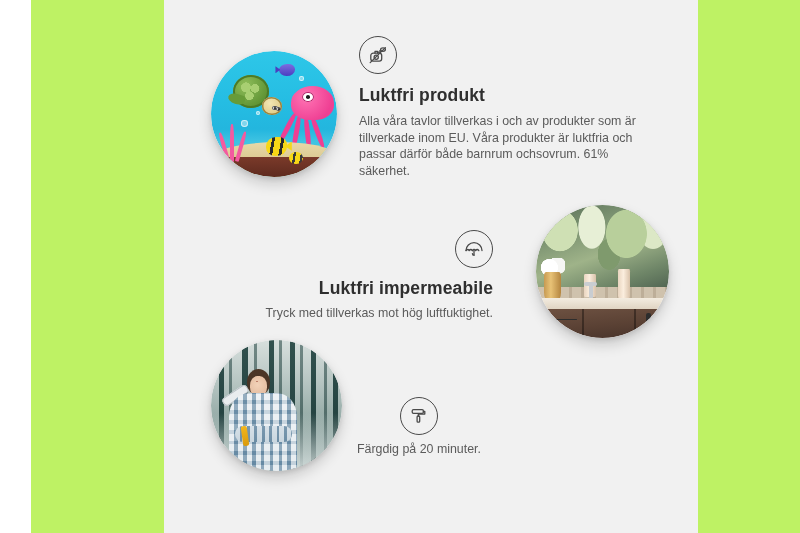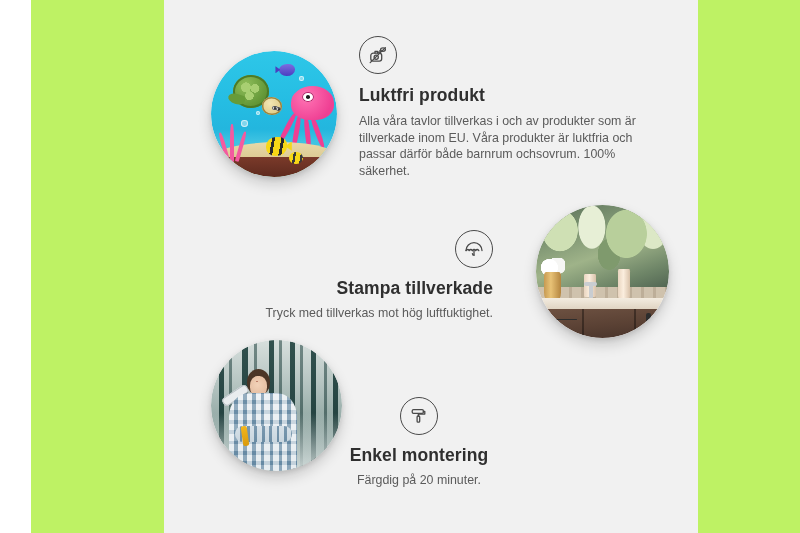--- a/index.html
+++ b/index.html
@@ -371,21 +371,21 @@
         <path d="M7.2 10.2h6.1a2.4 2.4 0 0 1 2.4 2.4v3.2a2.4 2.4 0 0 1-2.4 2.4H7.2a2.4 2.4 0 0 1-2.4-2.4v-3.2a2.4 2.4 0 0 1 2.4-2.4z"></path>
         <path d="M9 10.2V8.4h2.6v1.8"></path>
         <path d="M11.6 9.1h2.6"></path>
         <path d="M14.2 9.1V7.3"></path>
         <ellipse cx="17" cy="6.6" rx="2.4" ry="1.7"></ellipse>
         <circle cx="10.2" cy="14.2" r="2.1"></circle>
         <line x1="4.2" y1="19.6" x2="19.4" y2="4.6"></line>
       </svg>
     </div>
     <div class="feat-title">Luktfri produkt</div>
-    <div class="feat-body">Alla våra tavlor tillverkas i och av produkter som är tillverkade inom EU. Våra produkter är luktfria och passar därför både barnrum ochsovrum. 100% säkerhet.</div>
+    <div class="feat-body">Alla våra tavlor tillverkas i och av produkter som är tillverkade inom EU. Våra produkter är luktfria och passar därför både barnrum ochsovrum. 61% säkerhet.</div>
   </div>
 
   <div class="circle-img" id="img-bathroom">
     <div class="circle-inner">
       <div class="bath-wall"></div>
       <div class="bath-splash"></div>
       <div class="bath-bottle" style="left:36%;top:52%;"></div>
       <div class="bath-bottle" style="left:62%;top:48%;height:22%;"></div>
       <div class="bath-faucet"></div>
       <div class="bath-flowers"></div>
@@ -403,21 +403,21 @@
   <div class="feature" id="feature-waterproof">
     <div class="feat-icon">
       <svg width="24" height="24" viewBox="0 0 24 24" fill="none" stroke="#4a4a4a" stroke-width="1.3" stroke-linecap="round" stroke-linejoin="round">
         <path d="M4 13.6a8 8 0 0 1 16 0"></path>
         <path d="M4 13.6c1.1-1.5 2.2-1.5 3.2 0 1.1-1.5 2.2-1.5 3.2 0"></path>
         <path d="M10.4 13.6c1.1-1.5 2.2-1.5 3.2 0 1.1-1.5 2.2-1.5 3.2 0"></path>
         <line x1="12" y1="13.6" x2="12" y2="18.2"></line>
         <path d="M12 18.2a1.6 1.6 0 0 1-1.6-1.6"></path>
       </svg>
     </div>
-    <div class="feat-title">Stampa tillverkade</div>
+    <div class="feat-title">Luktfri impermeabile</div>
     <div class="feat-body">Tryck med tillverkas mot hög luftfuktighet.</div>
   </div>
 
   <div class="circle-img" id="img-painter">
     <div class="circle-inner">
       <div class="for-bg">
         <div class="tree" style="left:6%"></div>
         <div class="tree t-thin" style="left:14%"></div>
         <div class="tree" style="left:24%"></div>
         <div class="tree t-thin" style="left:33%"></div>
@@ -445,17 +445,16 @@
 
   <div class="feature" id="feature-assembly">
     <div class="feat-icon">
       <svg width="24" height="24" viewBox="0 0 24 24" fill="none" stroke="#4a4a4a" stroke-width="1.3" stroke-linecap="round" stroke-linejoin="round">
         <rect x="5.2" y="5.6" width="11.2" height="3.8" rx="1.3"></rect>
         <path d="M16.4 7.5h1.4v2.6h-6.4"></path>
         <path d="M11.4 10.1v1.9"></path>
         <rect x="10.1" y="12" width="2.6" height="6.2" rx="0.9"></rect>
       </svg>
     </div>
-    <div class="feat-title">Enkel montering</div>
     <div class="feat-body">Färgdig på 20 minuter.</div>
   </div>
 
 </div>
 
 </body></html>

